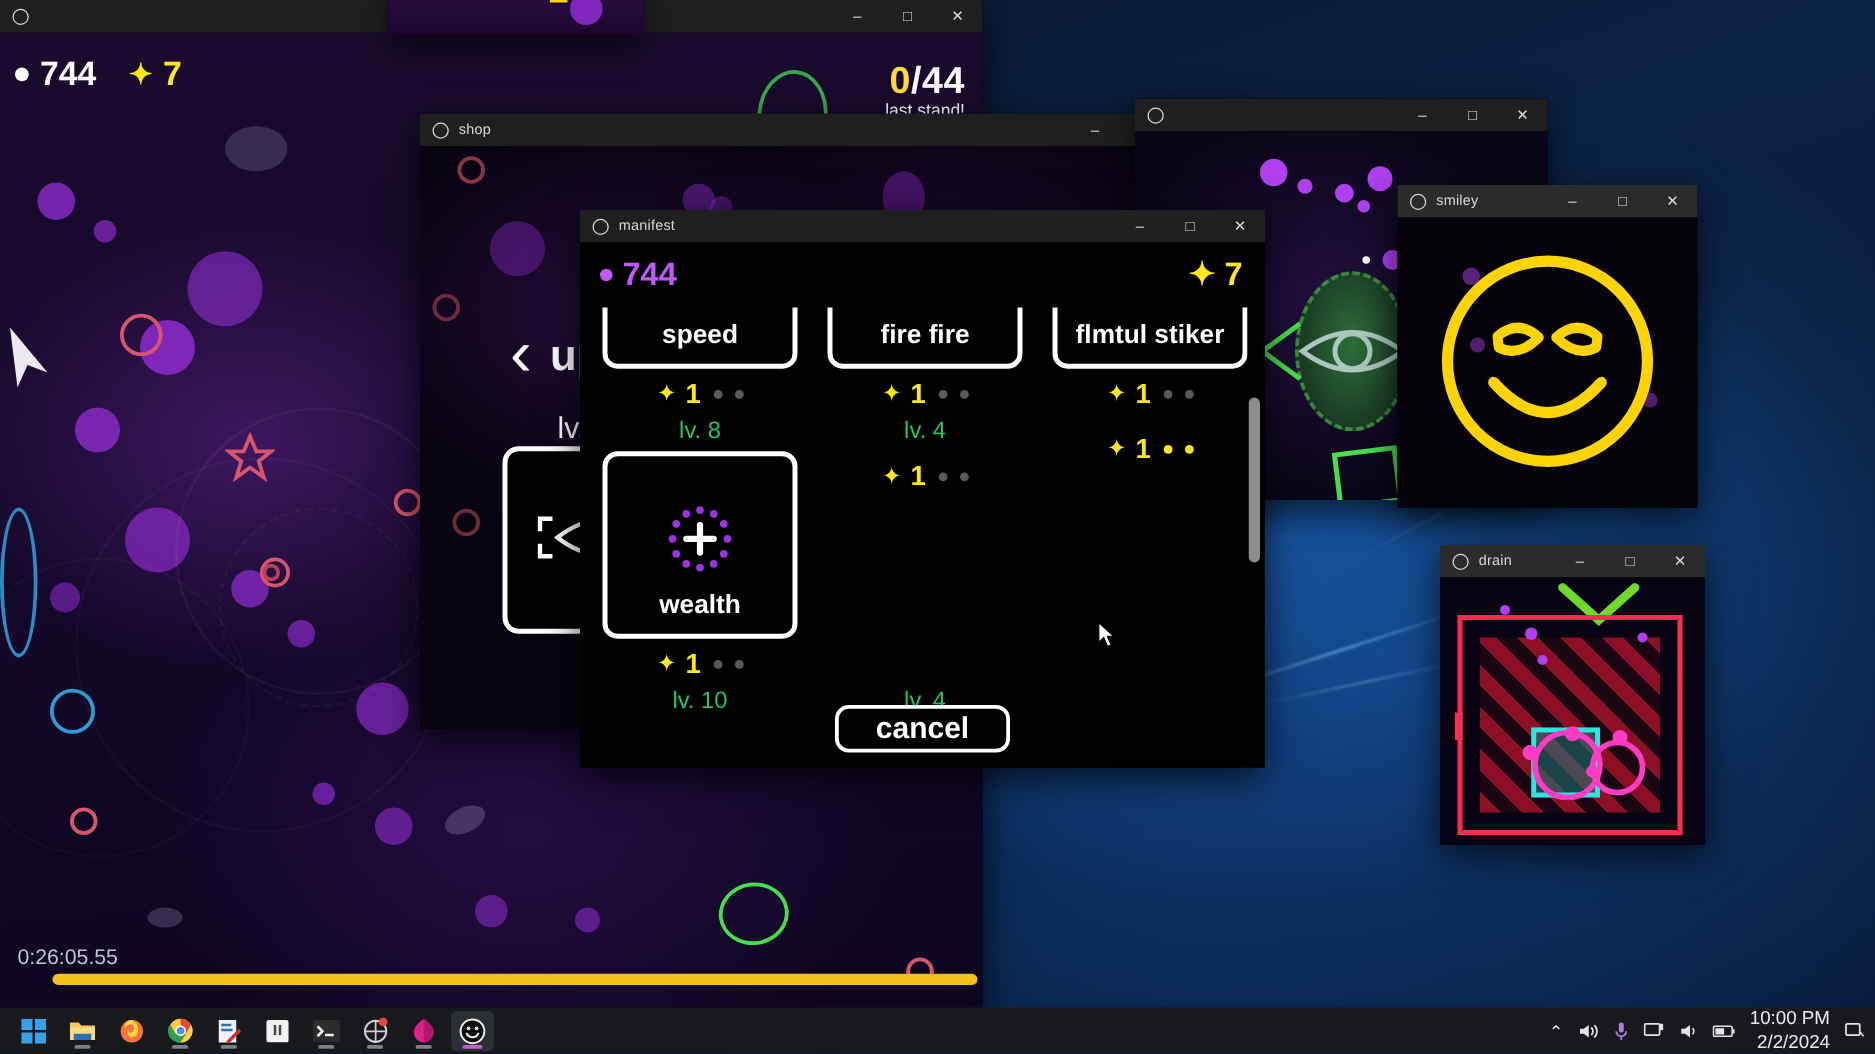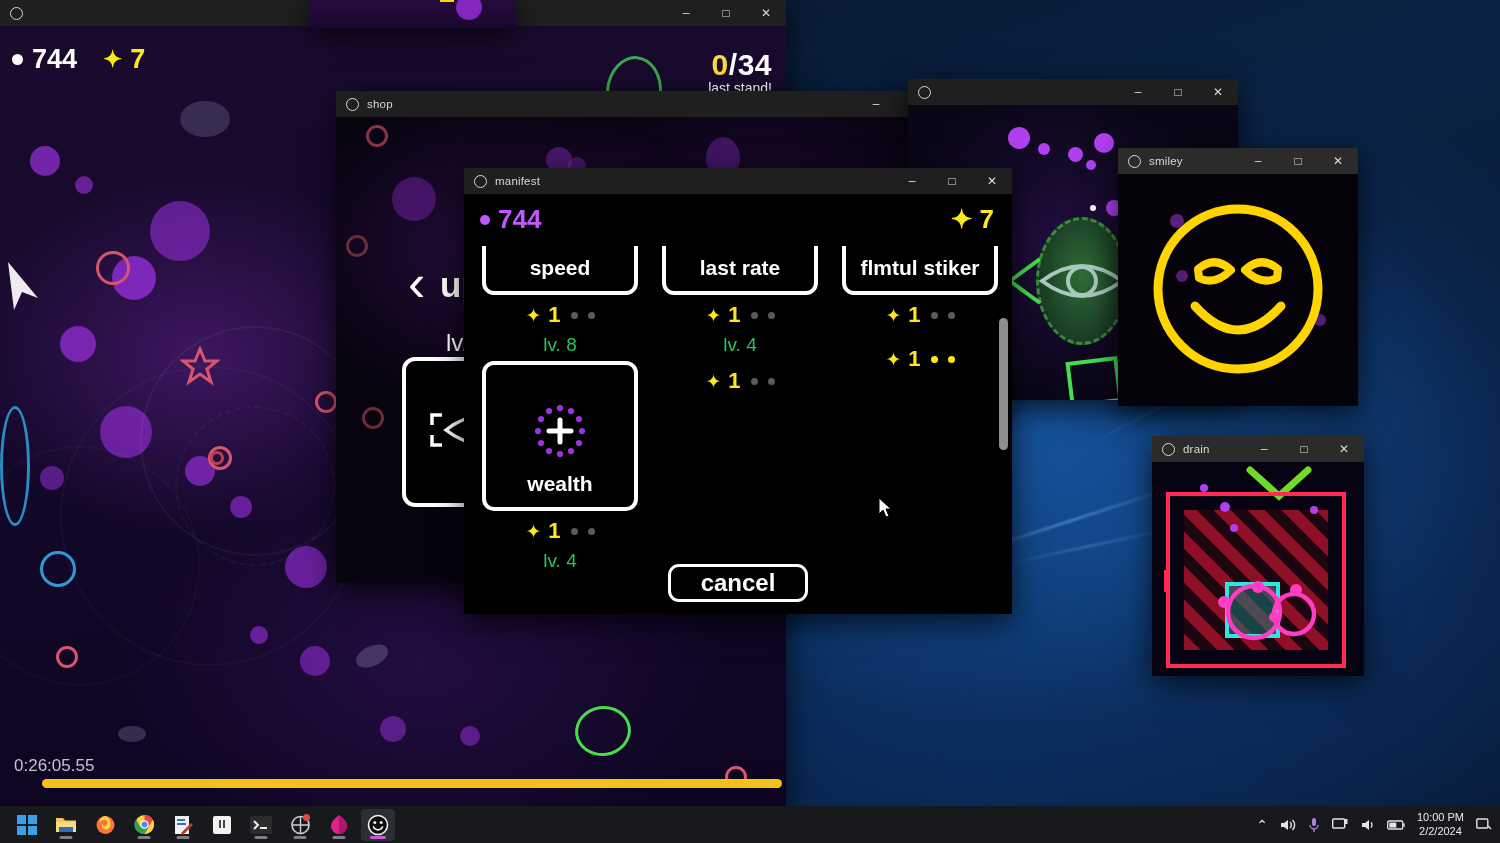--- a/index.html
+++ b/index.html
@@ -148,21 +148,21 @@
   #taskbar{ position:absolute; left:0; bottom:0; width:1500px; height:37px; background:#17191d;
     display:flex; align-items:center; }
   .tb-apps{ display:flex; align-items:center; gap:5px; margin-left:10px;}
   .tbapp{ width:34px;height:32px; display:flex;align-items:center;justify-content:center; position:relative;
     border-radius:4px;}
   .tbapp.active{ background:#2b2e33; }
   .tbapp .under{ position:absolute; bottom:2px; left:50%; transform:translateX(-50%);
     width:13px;height:2.5px; border-radius:2px; background:#7f7f85;}
   .tbapp .under.pink{ background:#c65bd6; width:16px;}
   .tray{ position:absolute; right:8px; display:flex; align-items:center; gap:12px; color:#e3e3e8; font-size:11px;}
-  .clock{ text-align:center; line-height:1.25; font-size:11px; color:#eaeaf0;}
+  .clock{ text-align:right; line-height:1.25; font-size:15px; color:#eaeaf0;}
 </style>
 </head>
 <body>
 
 <div id="desktop">
   <div class="beam b1"></div>
   <div class="beam b2"></div>
   <div class="beam b3"></div>
   <div class="beam b4"></div>
 </div>
@@ -224,21 +224,21 @@
         <span class="dot-w"></span>
         <span>744</span>
       </div>
       <div class="hud-star">
         <span class="star">✦</span>
         <span>7</span>
       </div>
     </div>
     <div class="hud-right">
       <div class="frac">
-        <b>0</b><span>/</span><span>34</span>
+        <b>0</b><span>/</span><span>44</span>
       </div>
       <div class="sub">last stand!</div>
     </div>
     <div class="timer">0:26:05.55</div>
     <div class="energybar"></div>
     <svg class="cursor-arrow" viewBox="0 0 40 60">
       <path d="M4 4 L34 40 L18 34 L10 52 Z" fill="#fff" opacity=".92"></path>
     </svg>
   </div>
 </div>
@@ -417,21 +417,21 @@
             <div class="mf-price">
               <span class="pstar">✦</span>
               <span class="pnum">1</span>
               <span class="pd"></span>
               <span class="pd"></span>
             </div>
           </div>
           <div class="mf-cell">
             <div class="mf-lv"></div>
             <div class="mf-card">
-              <div class="cname">last rate</div>
+              <div class="cname">fire fire</div>
             </div>
             <div class="mf-price">
               <span class="pstar">✦</span>
               <span class="pnum">1</span>
               <span class="pd"></span>
               <span class="pd"></span>
             </div>
           </div>
           <div class="mf-cell">
             <div class="mf-lv"></div>
@@ -496,20 +496,24 @@
             <div class="mf-price">
               <span class="pstar">✦</span>
               <span class="pnum">1</span>
               <span class="pd on"></span>
               <span class="pd on"></span>
             </div>
           </div>
         </div>
 
         <div class="mf-row">
+          <div class="mf-cell">
+            <div class="mf-lv">lv. 10</div>
+
+          </div>
           <div class="mf-cell">
             <div class="mf-lv">lv. 4</div>
 
           </div>
         </div>
 
       </div>
     </div>
 
     <div class="mf-scrollbar"></div>

